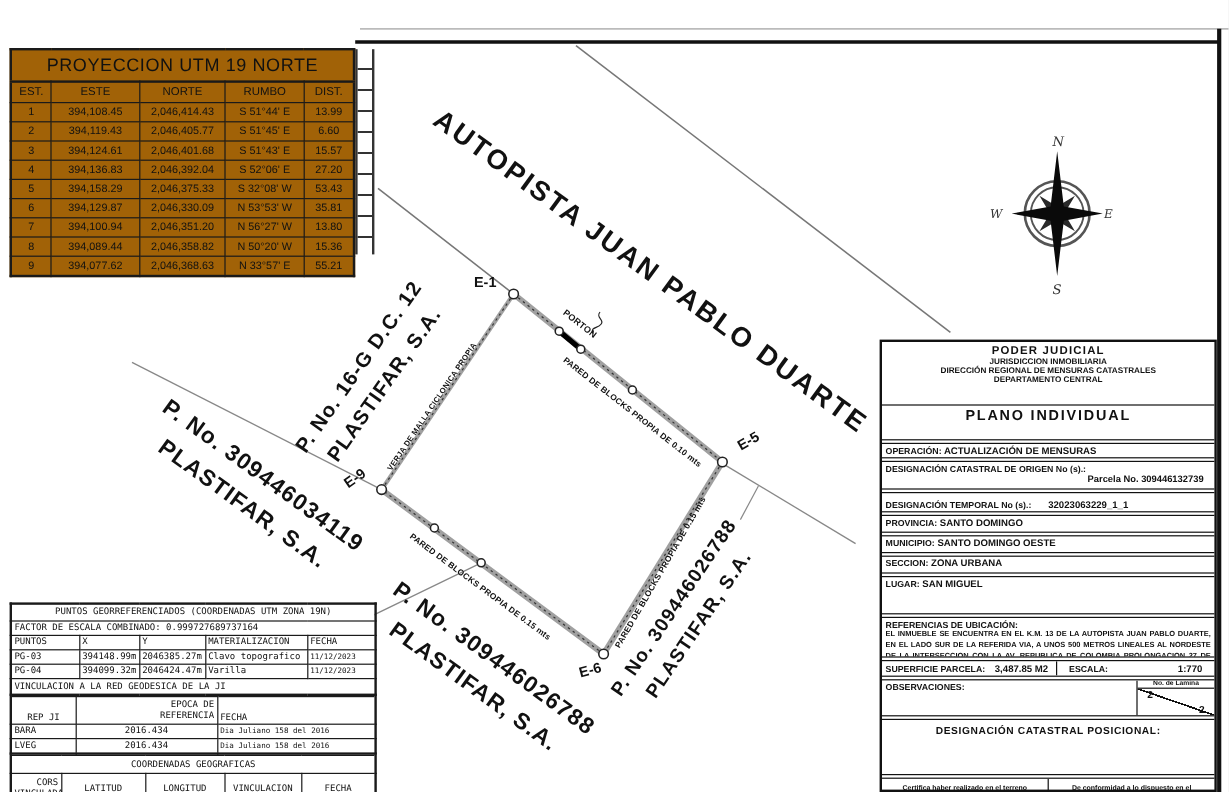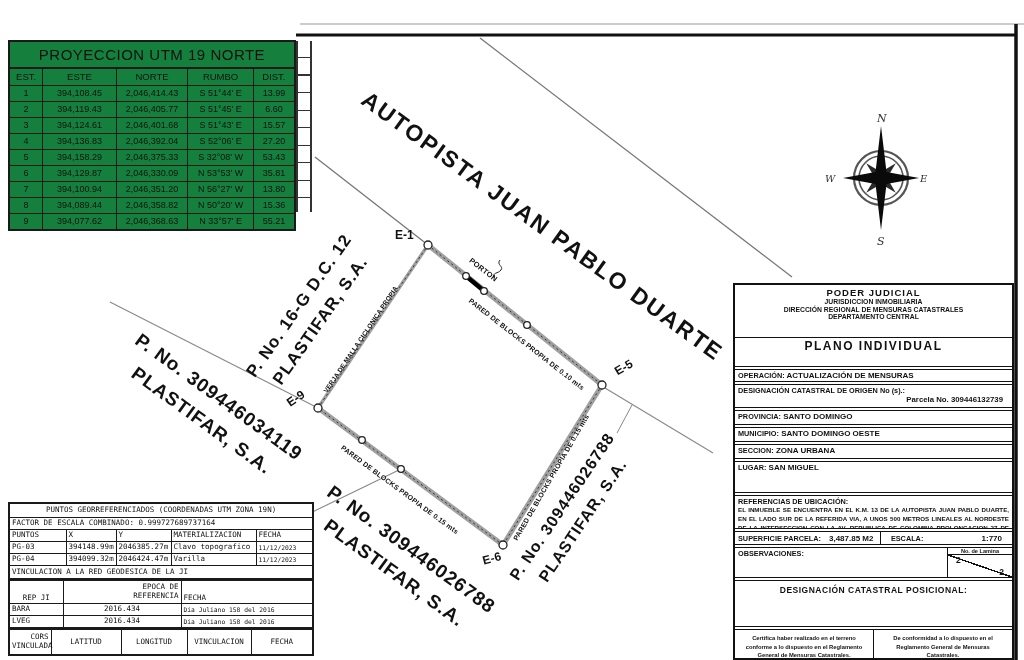--- a/index.html
+++ b/index.html
@@ -1,20 +1,20 @@
 <!DOCTYPE html>
 <html><head>
 <meta charset="utf-8">
 <style>
   html,body{margin:0;padding:0;background:#e8e8e8;}
   #canvas{position:relative;width:1024px;height:660px;background:#ffffff;overflow:hidden;
           font-family:"Liberation Sans",sans-serif;color:#111;}
   svg{position:absolute;left:0;top:0;}
   
-  #utm{position:absolute;left:8px;top:40px;width:288px;border-collapse:collapse;background:#15803d;z-index:3;}
+  #utm{position:absolute;left:8px;top:40px;width:288px;border-collapse:collapse;background:#a16207;z-index:3;}
   #utm td,#utm th{border:1px solid #1a1a1a;font-size:9px;font-weight:normal;text-align:center;padding:0;height:15px;line-height:1;}
   #utm .ttl{font-size:15px;letter-spacing:.5px;height:25px;border-bottom:2px solid #1a1a1a;}
   #utm thead th{font-size:9.5px;height:16px;}
   #utm{border:2px solid #1a1a1a;}
   
   #ladder{position:absolute;left:296px;top:41px;width:12px;height:171px;z-index:2;
           border-left:2px solid #333;border-right:2px solid #333;
           background:repeating-linear-gradient(to bottom,transparent 0 16px,#333 16px 17.5px);}
   
   #georef{position:absolute;left:8px;top:502px;width:304px;z-index:3;background:#fff;
@@ -292,20 +292,23 @@
       </table>
     <table style="border:2px solid #1a1a1a;border-top:none;">
       <colgroup>
           <col style="width:42px">
           <col style="width:70px">
           <col style="width:66px">
           <col style="width:64px">
           <col style="width:62px">
         </colgroup>
       <tbody>
+          <tr>
+            <td colspan="5" class="c" style="height:14px;">COORDENADAS GEOGRAFICAS</td>
+          </tr>
       <tr>
         <td class="pre" style="height:24px;">CORS
 VINCULADA</td>
         <td class="c">LATITUD</td>
         <td class="c">LONGITUD</td>
         <td class="c">VINCULACION</td>
         <td class="c">FECHA</td>
       </tr>
     </tbody>
       </table>
@@ -319,20 +322,24 @@
       <div class="org3">DEPARTAMENTO CENTRAL</div>
     </div>
     <div id="plano" class="prow">PLANO INDIVIDUAL</div>
     <div class="prow" style="height:13px;">
       <span class="lbl">OPERACIÓN:</span>
       <span style="font-size:8px;">ACTUALIZACIÓN DE MENSURAS</span>
     </div>
     <div class="prow" style="height:24px;">
       <div class="lbl">DESIGNACIÓN CATASTRAL DE ORIGEN No (s).:</div>
       <div style="text-align:right;padding-right:6px;font-size:7.8px;">Parcela No. 309446132739</div>
+    </div>
+    <div class="prow" style="height:17px;display:flex;gap:14px;align-items:flex-end;">
+      <span class="lbl">DESIGNACIÓN TEMPORAL No (s).:</span>
+      <span style="font-size:8px;">32023063229_1_1</span>
     </div>
     <div class="prow" style="height:15px;">
       <span class="lbl">PROVINCIA:</span>
       <span>SANTO DOMINGO</span>
     </div>
     <div class="prow" style="height:15px;">
       <span class="lbl">MUNICIPIO:</span>
       <span>SANTO DOMINGO OESTE</span>
     </div>
     <div class="prow" style="height:15px;">

